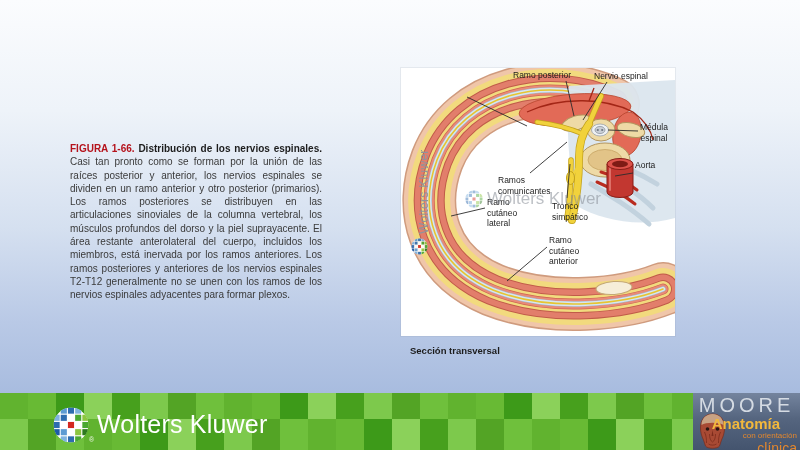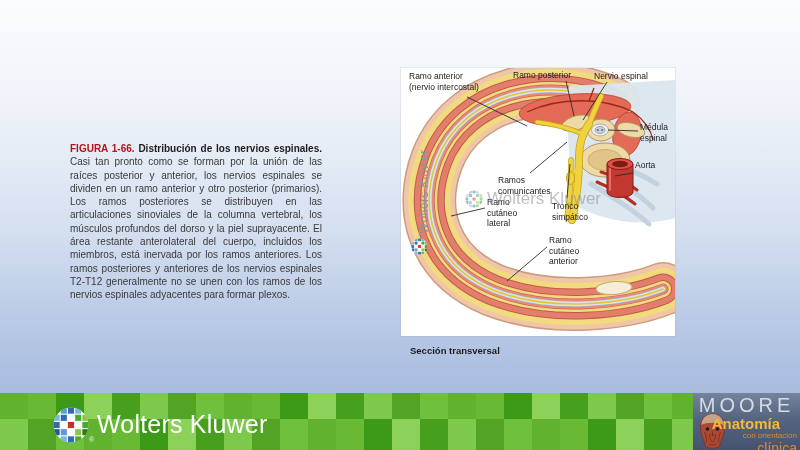--- a/index.html
+++ b/index.html
@@ -173,25 +173,23 @@
         <path d="M 206,14 L 182,52"></path>
         <path d="M 237,63 L 207,62"></path>
         <path d="M 232,105 L 214,108"></path>
         <path d="M 129,105 L 166,74"></path>
         <path d="M 84,140 L 50,148"></path>
         <path d="M 166,130 L 169,96"></path>
         <path d="M 146,179 L 106,213"></path>
       </g>
     </svg>
 
-    <div class="dlabel" style="left:8px; top:3px;">Ramo anterior
-(nervio intercostal)</div>
     <div class="dlabel" style="left:112px; top:2px;">Ramo posterior</div>
     <div class="dlabel" style="left:193px; top:3px;">Nervio espinal</div>
-    <div class="dlabel" style="left:239px; top:54px;">Médula
+    <div class="dlabel" style="left:239px; top:54px;text-align:center;">Médula
 espinal</div>
     <div class="dlabel" style="left:234px; top:92px;">Aorta</div>
     <div class="dlabel" style="left:97px; top:107px;">Ramos
 comunicantes</div>
     <div class="dlabel" style="left:86px; top:129px;">Ramo
 cutáneo
 lateral</div>
     <div class="dlabel" style="left:151px; top:133px;">Tronco
 simpático</div>
     <div class="dlabel" style="left:148px; top:167px;">Ramo

